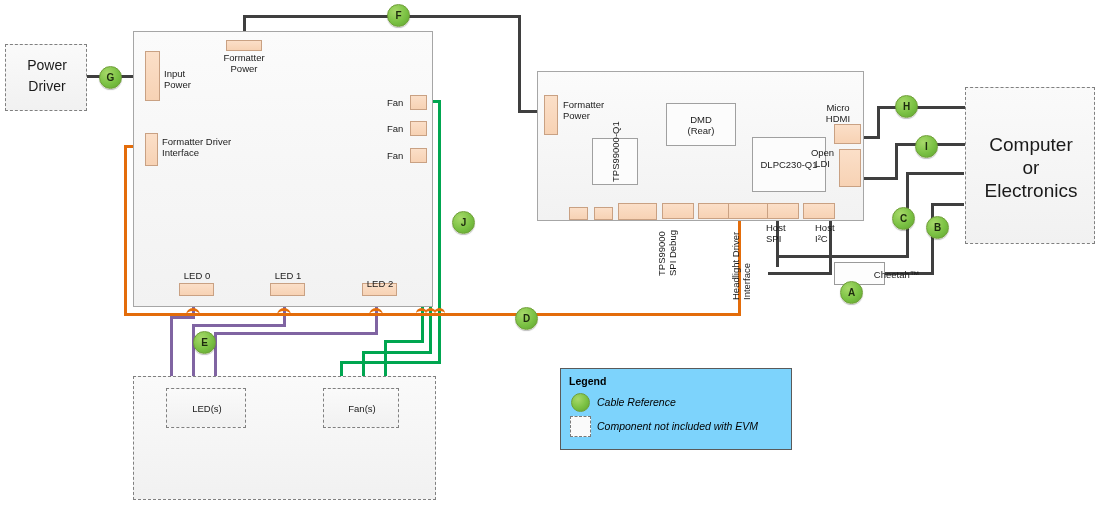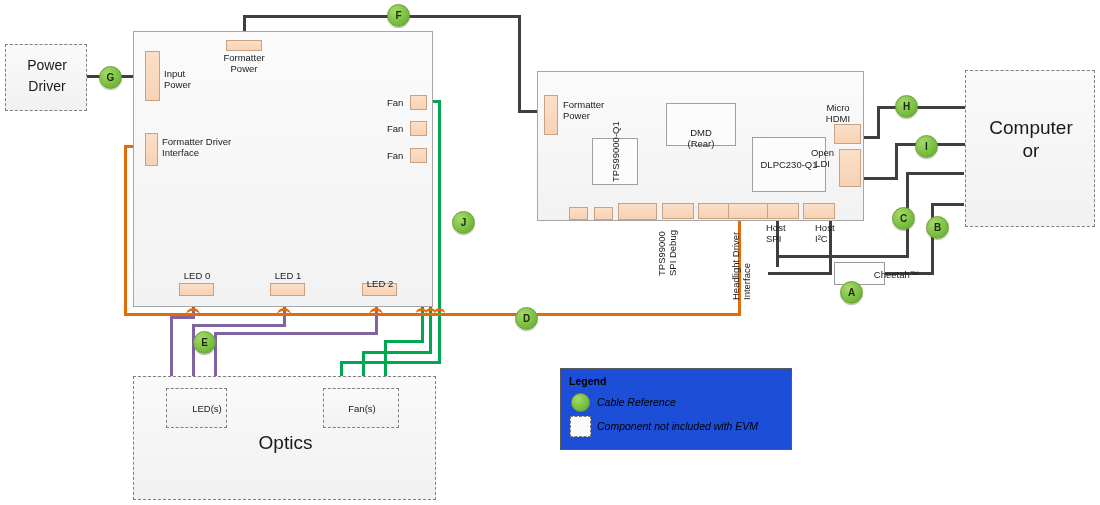--- a/index.html
+++ b/index.html
@@ -42,21 +42,21 @@
   
   .ref{position:absolute;width:21px;height:21px;border-radius:50%;
        background:radial-gradient(circle at 35% 30%,#a8d96a 0%,#7ac143 55%,#5ea22f 100%);
        border:1px solid #6f9e37;
        font-size:10px;font-weight:bold;color:#1d2b0e;
        display:flex;align-items:center;justify-content:center;
        box-shadow:0 1px 1px rgba(0,0,0,.25);z-index:30;}
 
   
   #legend{left:560px;top:368px;width:232px;height:82px;
-          background:#1d4ed8;border:1px solid #5a5a5a;}
+          background:#7dd3fc;border:1px solid #5a5a5a;}
   #legend .t{position:absolute;left:8px;top:6px;font-size:10.5px;font-weight:bold;}
   .lgdot{position:absolute;left:10px;top:24px;width:17px;height:17px;border-radius:50%;
          background:radial-gradient(circle at 35% 30%,#a8d96a 0%,#7ac143 55%,#5ea22f 100%);
          border:1px solid #6f9e37;}
   .lgsq{position:absolute;left:9px;top:47px;width:19px;height:19px;
         background:#fafafa;border:1px dashed #7a7a7a;}
   .lgtx{position:absolute;font-size:10.5px;font-style:italic;}
 </style>
 </head>
 <body>
@@ -167,21 +167,21 @@
     <div class="lbl c" style="left:223px;top:238px;width:46px;margin-top:8px;">LED 2</div>
   </div>
 
   <div class="board abs" id="right-board" style="left:537px;top:71px;width:327px;height:150px;">
 
     <div class="conn abs" style="left:6px;top:23px;width:14px;height:40px;"></div>
     <div class="lbl" style="left:25px;top:27px;">Formatter
 Power</div>
 
     <div class="chip abs" style="left:128px;top:31px;width:70px;height:43px;"></div>
-    <div class="lbl c" style="left:128px;top:55px;width:70px;">DMD
+    <div class="lbl c" style="left:128px;top:42px;width:70px;">DMD
 (Rear)</div>
 
     <div class="chip abs" style="left:54px;top:66px;width:46px;height:47px;"></div>
     <div class="lbl vert" style="left:72px;top:110px;">TPS99000-Q1</div>
 
     <div class="chip abs" style="left:214px;top:65px;width:74px;height:55px;"></div>
     <div class="lbl c" style="left:214px;top:87px;width:74px;">DLPC230-Q1</div>
 
     <div class="conn abs" style="left:296px;top:52px;width:27px;height:20px;"></div>
     <div class="lbl c" style="left:278px;top:30px;width:44px;">Micro
@@ -207,33 +207,33 @@
 Interface</div>
   <div class="lbl" style="left:766px;top:222px;">Host
 SPI</div>
   <div class="lbl" style="left:815px;top:222px;">Host</div>
   <div class="lbl" style="left:815px;top:233px;">I²C</div>
 
   <div class="plainbox abs" id="cheetah" style="left:834px;top:262px;width:51px;height:23px;">
     <div class="lbl c" style="left:0;top:6px;width:51px;margin-left:36px;">Cheetah™</div>
   </div>
 
-  <div class="dashbox abs" id="computer" style="left:965px;top:70px;width:130px;height:157px;">
+  <div class="dashbox abs" id="computer" style="left:965px;top:87px;width:130px;height:157px;">
     <div class="lbl big" style="left:0;top:45px;width:130px;">Computer</div>
     <div class="lbl big" style="left:0;top:68px;width:130px;">or</div>
+    <div class="lbl big" style="left:0;top:91px;width:130px;">Electronics</div>
   </div>
 
   <div class="dashbox abs" id="optics" style="left:133px;top:376px;width:303px;height:124px;">
-    <div class="dashbox abs" style="left:32px;top:11px;width:61px;height:40px;">
+    <div class="dashbox abs" style="left:32px;top:11px;width:80px;height:40px;">
       <div class="lbl c" style="left:0;top:14px;width:80px;">LED(s)</div>
     </div>
     <div class="dashbox abs" style="left:189px;top:11px;width:76px;height:40px;">
       <div class="lbl c" style="left:0;top:14px;width:76px;">Fan(s)</div>
     </div>
-    <div class="lbl big" style="left:0;top:54px;width:303px;">Optics</div>
   </div>
 
   <div class="abs" id="legend">
     <div class="t">Legend</div>
     <div class="lgdot"></div>
     <div class="lgtx" style="left:36px;top:27px;">Cable Reference</div>
     <div class="lgsq"></div>
     <div class="lgtx" style="left:36px;top:51px;">Component not included with EVM</div>
   </div>
 

